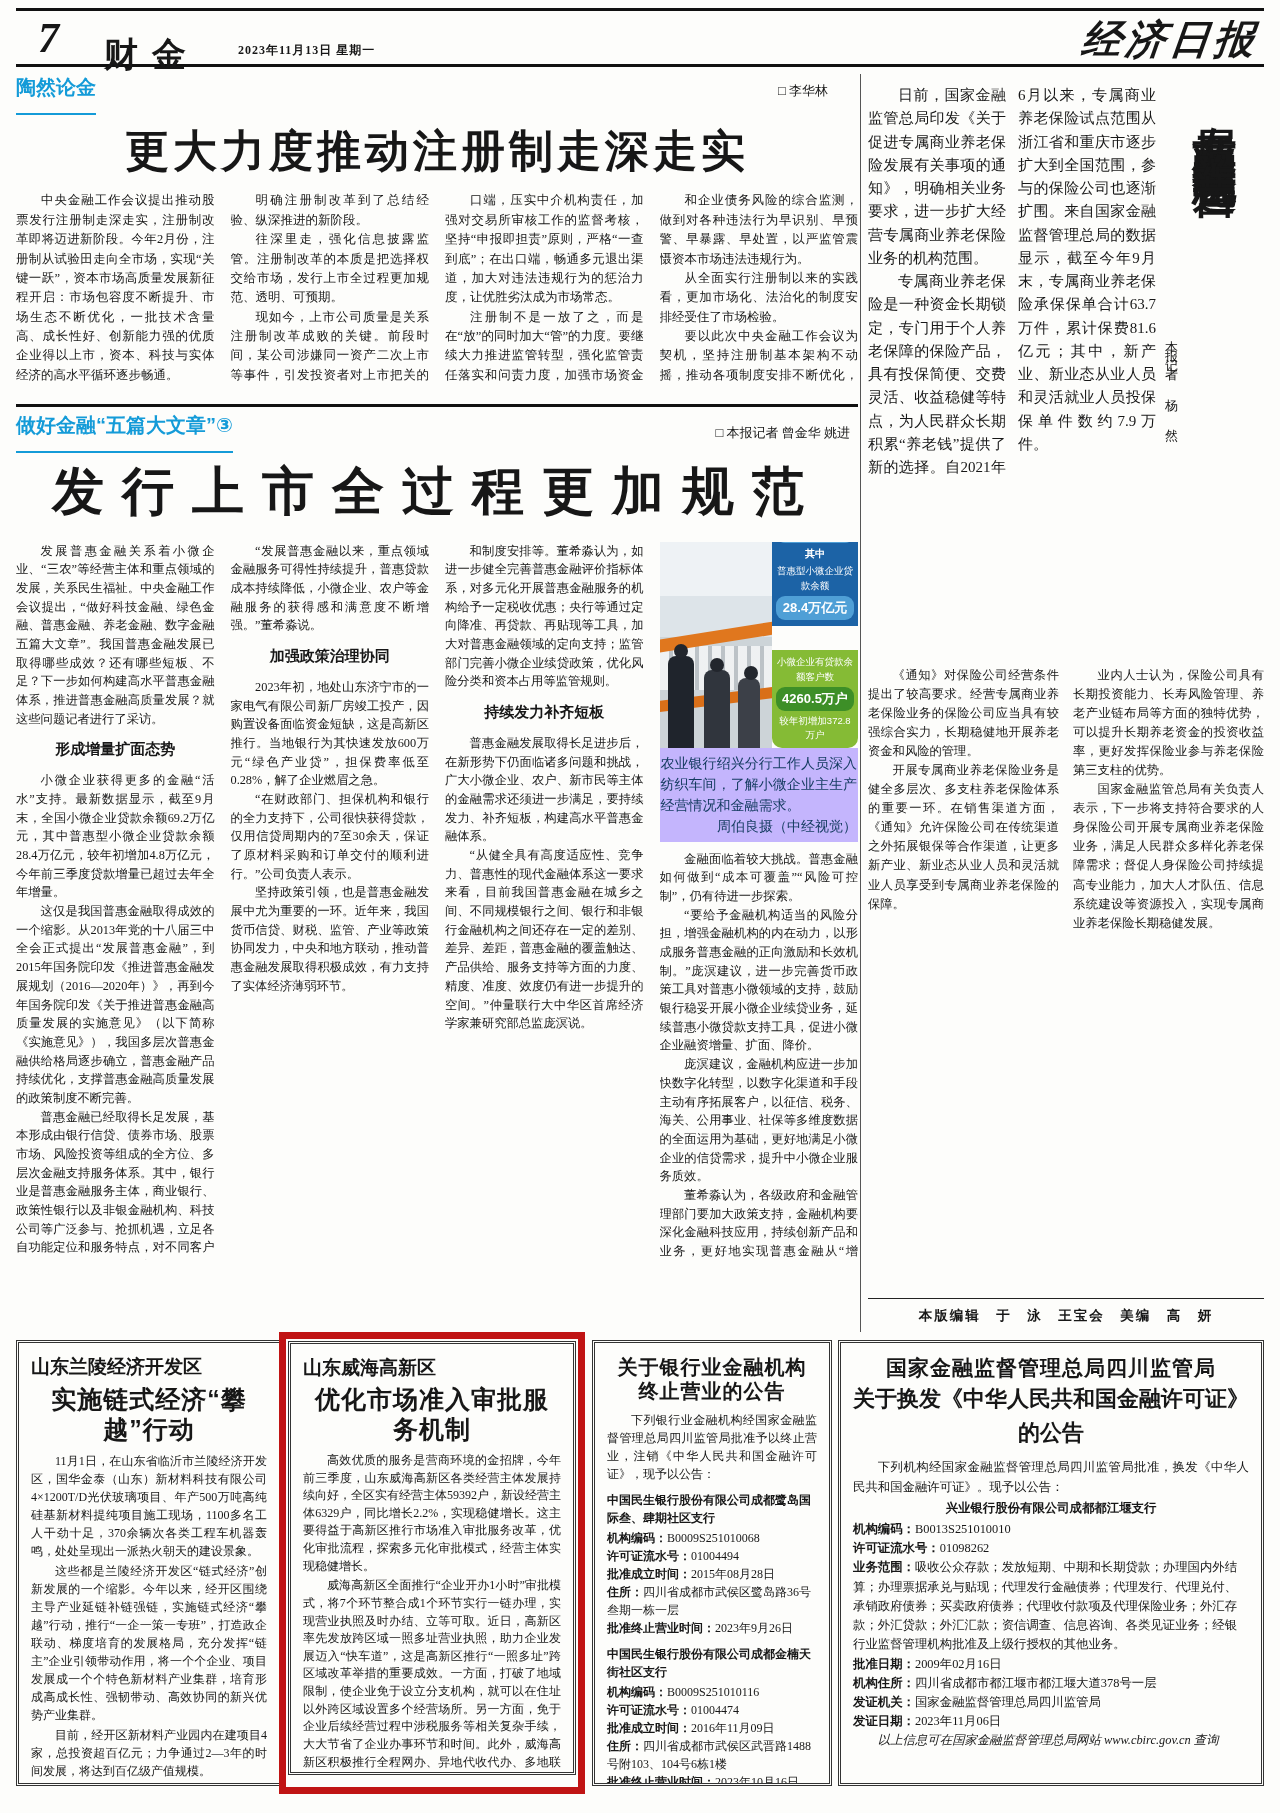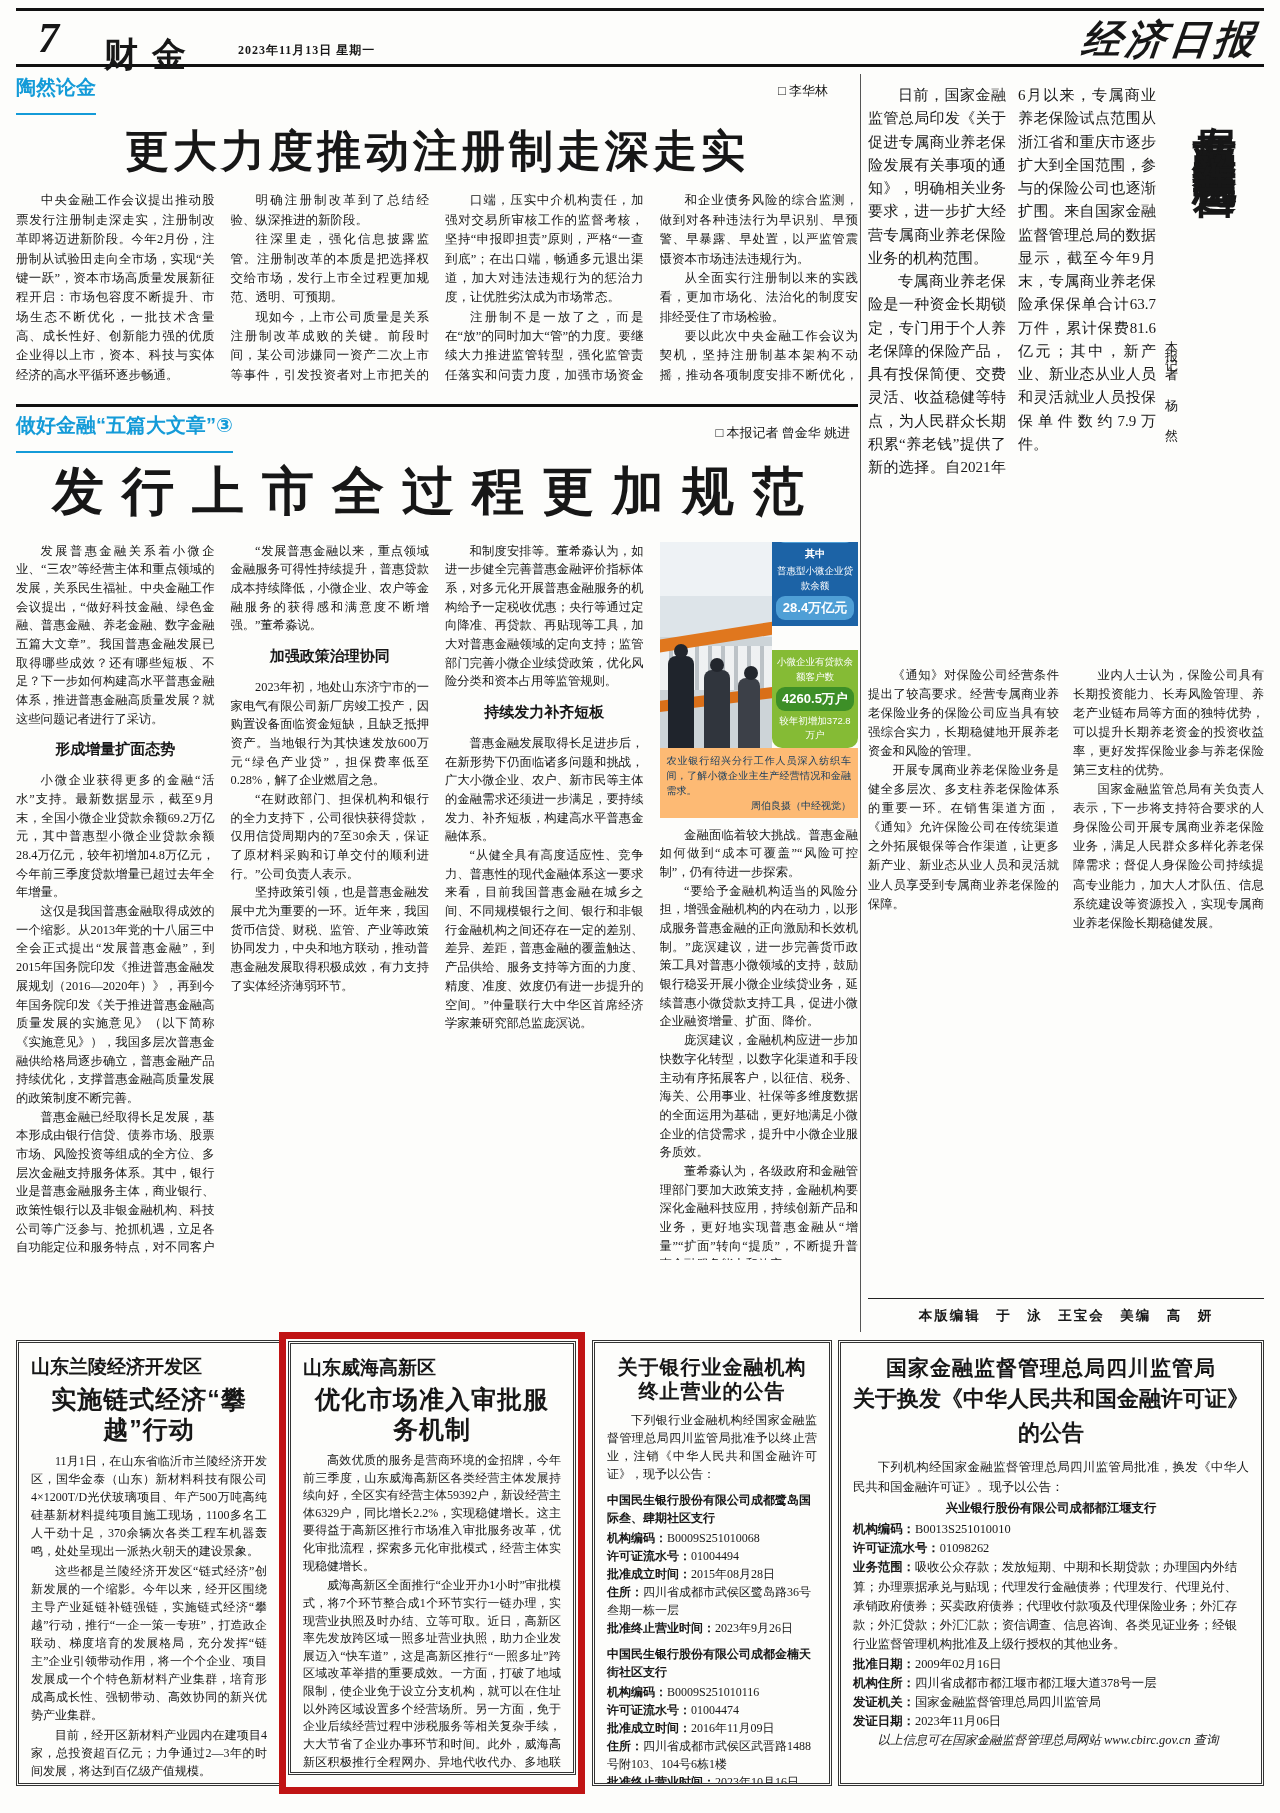--- a/index.html
+++ b/index.html
@@ -50,21 +50,21 @@
            padding:6px 4px;display:flex;flex-direction:column;justify-content:center;gap:3px;}
   .bluebox .bb-head{font-size:12px;font-weight:900;background:#124a80;border-radius:8px;padding:2px 0;}
   .bluebox .bb-label{font-size:9.5px;}
   .bluebox .bb-val{font-size:13px;font-weight:900;background:#4f9fd6;border-radius:9px;padding:2px 0;}
   .bluebox .bb-mid{font-size:10px;font-weight:700;}
   .greenbox{flex:1;background:#85bb35;border-radius:0 0 10px 10px;color:#fff;text-align:center;
             padding:5px 4px;display:flex;flex-direction:column;justify-content:center;gap:3px;margin-top:24px;}
   .greenbox .gb-label{font-size:9.5px;}
   .greenbox .gb-val{font-size:13px;font-weight:900;background:#3d8f27;border-radius:9px;padding:2px 0;}
   .greenbox .gb-note{font-size:9.5px;}
-  .caption{background:#fdba74;color:#123a5e;font-size:10px;line-height:1.5;padding:5px 7px;text-align:justify;}
+  .caption{background:#c4b5fd;color:#123a5e;font-size:14px;line-height:1.5;padding:5px 1px;text-align:justify;}
   .credit{display:block;text-align:right;}
   
   .vrule{position:absolute;left:860px;top:74px;width:0;height:1258px;border-left:1px solid #555;}
   .right-article{position:absolute;left:868px;top:80px;width:396px;height:1252px;}
   .ra-row1{position:absolute;left:0;top:4px;width:288px;height:566px;column-count:2;column-gap:12px;
            font-size:15px;line-height:1.55;text-align:justify;overflow:hidden;}
   .ra-row1 p,.ra-row2 p{margin:0;text-indent:2em;}
   .ra-byline{position:absolute;left:294px;top:250px;writing-mode:vertical-rl;text-orientation:upright;
              font-size:13px;letter-spacing:9px;}
   .ra-headline{position:absolute;left:324px;top:10px;height:580px;writing-mode:vertical-rl;text-orientation:upright;
@@ -146,21 +146,21 @@
       <div class="pcol blocks">
           <p>发展普惠金融关系着小微企业、“三农”等经营主体和重点领域的发展，关系民生福祉。中央金融工作会议提出，“做好科技金融、绿色金融、普惠金融、养老金融、数字金融五篇大文章”。我国普惠金融发展已取得哪些成效？还有哪些短板、不足？下一步如何构建高水平普惠金融体系，推进普惠金融高质量发展？就这些问题记者进行了采访。</p>
           <div class="subhead">形成增量扩面态势</div>
           <p>小微企业获得更多的金融“活水”支持。最新数据显示，截至9月末，全国小微企业贷款余额69.2万亿元，其中普惠型小微企业贷款余额28.4万亿元，较年初增加4.8万亿元，今年前三季度贷款增量已超过去年全年增量。</p>
           <p>这仅是我国普惠金融取得成效的一个缩影。从2013年党的十八届三中全会正式提出“发展普惠金融”，到2015年国务院印发《推进普惠金融发展规划（2016—2020年）》，再到今年国务院印发《关于推进普惠金融高质量发展的实施意见》（以下简称《实施意见》），我国多层次普惠金融供给格局逐步确立，普惠金融产品持续优化，支撑普惠金融高质量发展的政策制度不断完善。</p>
           <p>普惠金融已经取得长足发展，基本形成由银行信贷、债券市场、股票市场、风险投资等组成的全方位、多层次金融支持服务体系。其中，银行业是普惠金融服务主体，商业银行、政策性银行以及非银金融机构、科技公司等广泛参与、抢抓机遇，立足各自功能定位和服务特点，对不同客户群体提供差异化的产品和服务，持续提升供给能力和供给水平。</p>
         </div>
       <div class="pcol blocks">
           <p>“发展普惠金融以来，重点领域金融服务可得性持续提升，普惠贷款成本持续降低，小微企业、农户等金融服务的获得感和满意度不断增强。”董希淼说。</p>
           <div class="subhead">加强政策治理协同</div>
-          <p>2023年初，地处山东济宁市的一家电气有限公司新厂房竣工投产，因购置设备面临资金短缺，且缺乏抵押资产。当地银行为其快速发放600万元“绿色产业贷”，担保费率低至0.28%，解了企业燃眉之急。</p>
+          <p>2023年初，地处山东济宁市的一家电气有限公司新厂房竣工投产，因购置设备面临资金短缺，这是高新区推行。当地银行为其快速发放600万元“绿色产业贷”，担保费率低至0.28%，解了企业燃眉之急。</p>
           <p>“在财政部门、担保机构和银行的全力支持下，公司很快获得贷款，仅用信贷周期内的7至30余天，保证了原材料采购和订单交付的顺利进行。”公司负责人表示。</p>
           <p>坚持政策引领，也是普惠金融发展中尤为重要的一环。近年来，我国货币信贷、财税、监管、产业等政策协同发力，中央和地方联动，推动普惠金融发展取得积极成效，有力支持了实体经济薄弱环节。</p>
         </div>
       <div class="pcol blocks">
           <p>和制度安排等。董希淼认为，如进一步健全完善普惠金融评价指标体系，对多元化开展普惠金融服务的机构给予一定税收优惠；央行等通过定向降准、再贷款、再贴现等工具，加大对普惠金融领域的定向支持；监管部门完善小微企业续贷政策，优化风险分类和资本占用等监管规则。</p>
           <div class="subhead">持续发力补齐短板</div>
           <p>普惠金融发展取得长足进步后，在新形势下仍面临诸多问题和挑战，广大小微企业、农户、新市民等主体的金融需求还须进一步满足，要持续发力、补齐短板，构建高水平普惠金融体系。</p>
           <p>“从健全具有高度适应性、竞争力、普惠性的现代金融体系这一要求来看，目前我国普惠金融在城乡之间、不同规模银行之间、银行和非银行金融机构之间还存在一定的差别、差异、差距，普惠金融的覆盖触达、产品供给、服务支持等方面的力度、精度、准度、效度仍有进一步提升的空间。”仲量联行大中华区首席经济学家兼研究部总监庞溟说。</p>
         </div>
       <div class="pcol">

